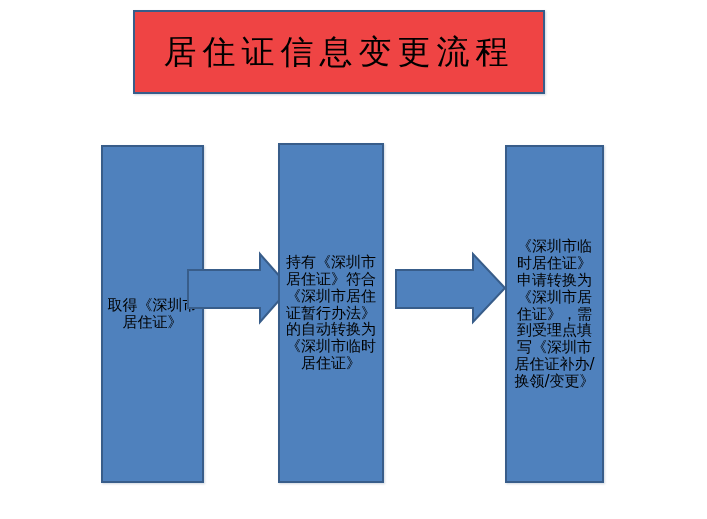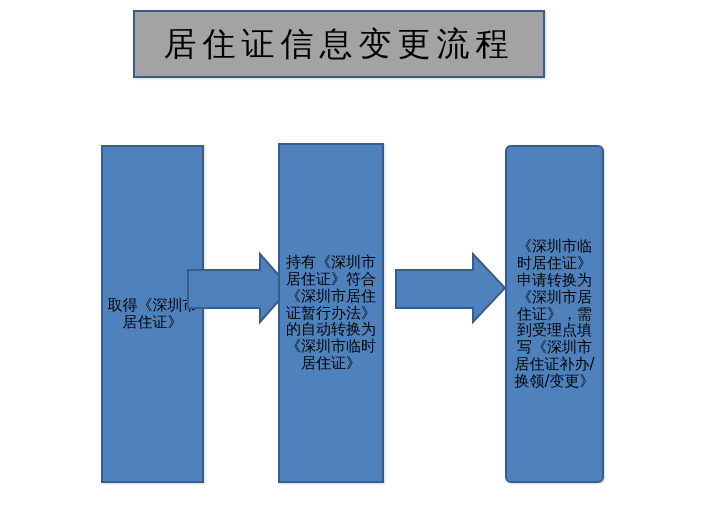--- a/index.html
+++ b/index.html
@@ -13,22 +13,22 @@
     height: 519px;
     background: #FFFFFF;
     overflow: hidden;
     font-family: "DejaVu Sans", sans-serif;
   }
   .title-box {
     position: absolute;
     left: 133px;
     top: 10px;
     width: 412px;
-    height: 68px;
-    background: #a3a3a3;
+    height: 84px;
+    background: #ef4444;
     border: 2px solid #385D8A;
     box-sizing: border-box;
     display: flex;
     align-items: center;
     justify-content: center;
     box-shadow: 1px 1px 2px rgba(120,140,160,0.35);
   }
   .title-text {
     font-family: "DejaVu Serif", serif;
     font-size: 33px;
@@ -41,21 +41,21 @@
     background: #4F81BD;
     border: 2px solid #385D8A;
     box-sizing: border-box;
     display: flex;
     align-items: center;
     justify-content: center;
     box-shadow: 1px 1px 2px rgba(120,140,160,0.35);
   }
   .box-1 { left: 101px;  top: 145px; width: 103px; height: 338px; }
   .box-2 { left: 278px; top: 143px; width: 106px; height: 340px; }
-  .box-3 { left: 505px; top: 145px; width: 99px;  height: 338px; border-radius: 6px; }
+  .box-3 { left: 505px; top: 145px; width: 99px;  height: 338px; }
   .box-text {
     font-size: 15px;
     line-height: 1.12;
     color: #000000;
     text-align: center;
     white-space: pre-line;
   }
   .arrow-svg {
     position: absolute;
     overflow: visible;

